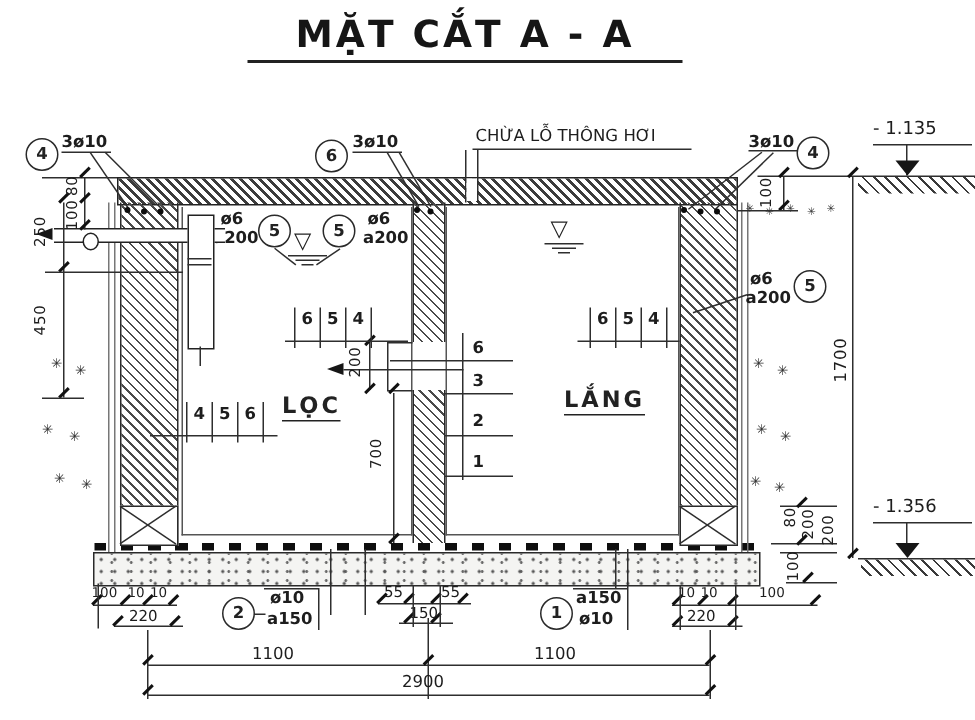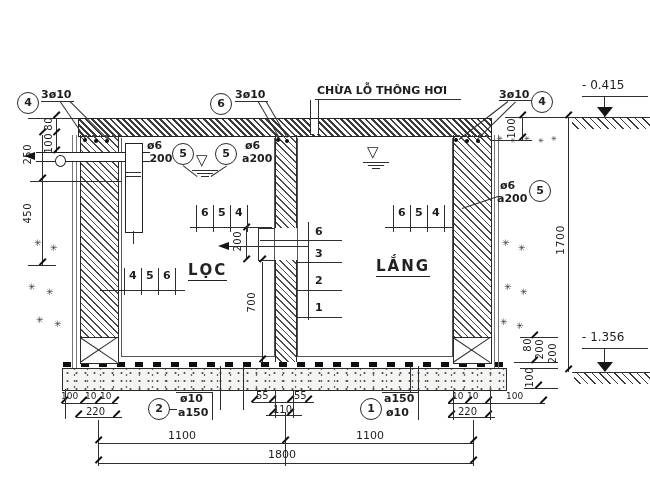--- a/index.html
+++ b/index.html
@@ -40,20 +40,21 @@
   #title{position:absolute;left:165px;top:8px;width:290px;text-align:center;font-size:25px;font-weight:bold;
          letter-spacing:2px;border-bottom:2px solid #222;padding-bottom:3px;color:#161616;}
   .lbl{position:absolute;font-size:15px;font-weight:bold;letter-spacing:2px;border-bottom:1.5px solid #222;
        padding-bottom:1px;color:#222;}
 </style>
 </head>
 <body>
 
 <div id="canvas">
 
+  <div id="title">MẶT CẮT A - A</div>
 
   <div class="slab" style="left:78px;top:118px;width:412px;height:17px"></div>
   <div class="wall" style="left:80px;top:135px;width:37px;height:227px"></div>
   <div class="wall" style="left:453px;top:135px;width:37px;height:227px"></div>
   <div class="wall" style="left:275px;top:135px;width:20px;height:93px"></div>
   <div class="wall" style="left:275px;top:260px;width:20px;height:102px"></div>
   <div class="liner" style="left:121px;top:138px;width:152px;height:218px"></div>
   <div class="liner" style="left:297px;top:138px;width:154px;height:218px"></div>
   <div class="dashrow" style="left:63px;top:362px;width:442px"></div>
   <div class="foot" style="left:62px;top:368px;width:443px;height:21px"></div>
@@ -73,21 +74,21 @@
   <div class="vl" style="left:258px;top:228px;height:32px"></div>
   <div class="arrL" style="left:218px;top:242px"></div>
   <div class="hl" style="left:229px;top:246px;width:80px"></div>
   <div class="vl" style="left:246px;top:228px;height:32px"></div>
   <div class="tk" style="left:242px;top:226px"></div>
   <div class="tk" style="left:242px;top:258px"></div>
   <div class="vtxt" style="left:232px;top:231px">200</div>
 
   <div class="hl" style="left:505px;top:117px;width:145px"></div>
   <div class="ghatch" style="left:572px;top:118px;width:78px;height:11px"></div>
-  <div class="txt" style="left:582px;top:80px;font-size:12px">- 0.415</div>
+  <div class="txt" style="left:582px;top:80px;font-size:12px">- 1.135</div>
   <div class="hl" style="left:582px;top:96px;width:66px"></div>
   <div class="vl" style="left:604px;top:96px;height:21px"></div>
   <div class="lvltri" style="left:597px;top:107px"></div>
   <div class="hl" style="left:572px;top:372px;width:78px"></div>
   <div class="ghatch" style="left:574px;top:373px;width:76px;height:11px"></div>
   <div class="txt" style="left:582px;top:332px;font-size:12px">- 1.356</div>
   <div class="hl" style="left:582px;top:348px;width:66px"></div>
   <div class="vl" style="left:604px;top:348px;height:14px"></div>
   <div class="lvltri" style="left:597px;top:362px"></div>
 
@@ -115,21 +116,21 @@
 
   <div class="circ" style="left:531px;top:91px">4</div>
   <div class="txt b11" style="left:499px;top:89px">3ø10</div>
   <div class="hl" style="left:499px;top:100px;width:33px"></div>
   <div class="dline" style="left:459px;top:139px;width:62px;transform:rotate(-37.8deg)"></div>
   <div class="dline" style="left:477px;top:139px;width:54px;transform:rotate(-44.3deg)"></div>
   <div class="dot" style="left:454px;top:138px"></div>
   <div class="dot" style="left:465px;top:139px"></div>
   <div class="dot" style="left:476px;top:139px"></div>
 
-  <div class="txt b11" style="left:317px;top:85px;font-weight:bold;font-size:11px">CHỪA LỖ THÔNG HƠI</div>
+  <div class="txt b11" style="left:317px;top:85px;font-weight:normal;font-size:11px">CHỪA LỖ THÔNG HƠI</div>
   <div class="hl" style="left:315px;top:99px;width:146px"></div>
   <div class="vl" style="left:310px;top:100px;height:35px"></div>
   <div class="vl" style="left:318px;top:100px;height:35px"></div>
   <div class="abs white" style="left:311px;top:119px;width:7px;height:15px"></div>
 
   <div class="txt b11" style="left:147px;top:140px">ø6</div>
   <div class="txt b11" style="left:142px;top:153px">a200</div>
   <div class="circ" style="left:172px;top:143px">5</div>
   <div class="circ" style="left:215px;top:143px">5</div>
   <div class="txt b11" style="left:245px;top:140px">ø6</div>
@@ -256,21 +257,21 @@
   <div class="hl" style="left:252px;top:402px;width:62px"></div>
   <div class="tk" style="left:250px;top:398px"></div>
   <div class="tk" style="left:268px;top:398px"></div>
   <div class="tk" style="left:286px;top:398px"></div>
   <div class="tk" style="left:304px;top:398px"></div>
   <div class="txt" style="left:256px;top:390px">55</div>
   <div class="txt" style="left:294px;top:390px">55</div>
   <div class="hl" style="left:266px;top:415px;width:36px"></div>
   <div class="tk" style="left:268px;top:411px"></div>
   <div class="tk" style="left:286px;top:411px"></div>
-  <div class="txt" style="left:273px;top:404px">110</div>
+  <div class="txt" style="left:273px;top:404px">150</div>
   <div class="vl" style="left:275px;top:390px;height:28px"></div>
   <div class="vl" style="left:293px;top:390px;height:28px"></div>
 
   <div class="hl" style="left:448px;top:403px;width:97px"></div>
   <div class="tk" style="left:447px;top:399px"></div>
   <div class="tk" style="left:464px;top:399px"></div>
   <div class="tk" style="left:484px;top:399px"></div>
   <div class="tk" style="left:539px;top:399px"></div>
   <div class="txt s9" style="left:452px;top:391px">10</div>
   <div class="txt s9" style="left:467px;top:391px">10</div>
@@ -303,21 +304,21 @@
   <div class="vl" style="left:473px;top:420px;height:46px"></div>
   <div class="hl" style="left:98px;top:443px;width:375px"></div>
   <div class="tk" style="left:94px;top:439px"></div>
   <div class="tk" style="left:281px;top:439px"></div>
   <div class="tk" style="left:469px;top:439px"></div>
   <div class="txt" style="left:168px;top:430px;font-size:11px">1100</div>
   <div class="txt" style="left:356px;top:430px;font-size:11px">1100</div>
   <div class="hl" style="left:98px;top:463px;width:375px"></div>
   <div class="tk" style="left:94px;top:459px"></div>
   <div class="tk" style="left:469px;top:459px"></div>
-  <div class="txt" style="left:268px;top:449px;font-size:11px">1800</div>
+  <div class="txt" style="left:268px;top:449px;font-size:11px">2900</div>
 
   <span class="star" style="left:34px;top:238px">✳</span>
   <span class="star" style="left:50px;top:243px">✳</span>
   <span class="star" style="left:28px;top:282px">✳</span>
   <span class="star" style="left:46px;top:287px">✳</span>
   <span class="star" style="left:36px;top:315px">✳</span>
   <span class="star" style="left:54px;top:319px">✳</span>
   <span class="star" style="left:502px;top:238px">✳</span>
   <span class="star" style="left:518px;top:243px">✳</span>
   <span class="star" style="left:504px;top:282px">✳</span>

